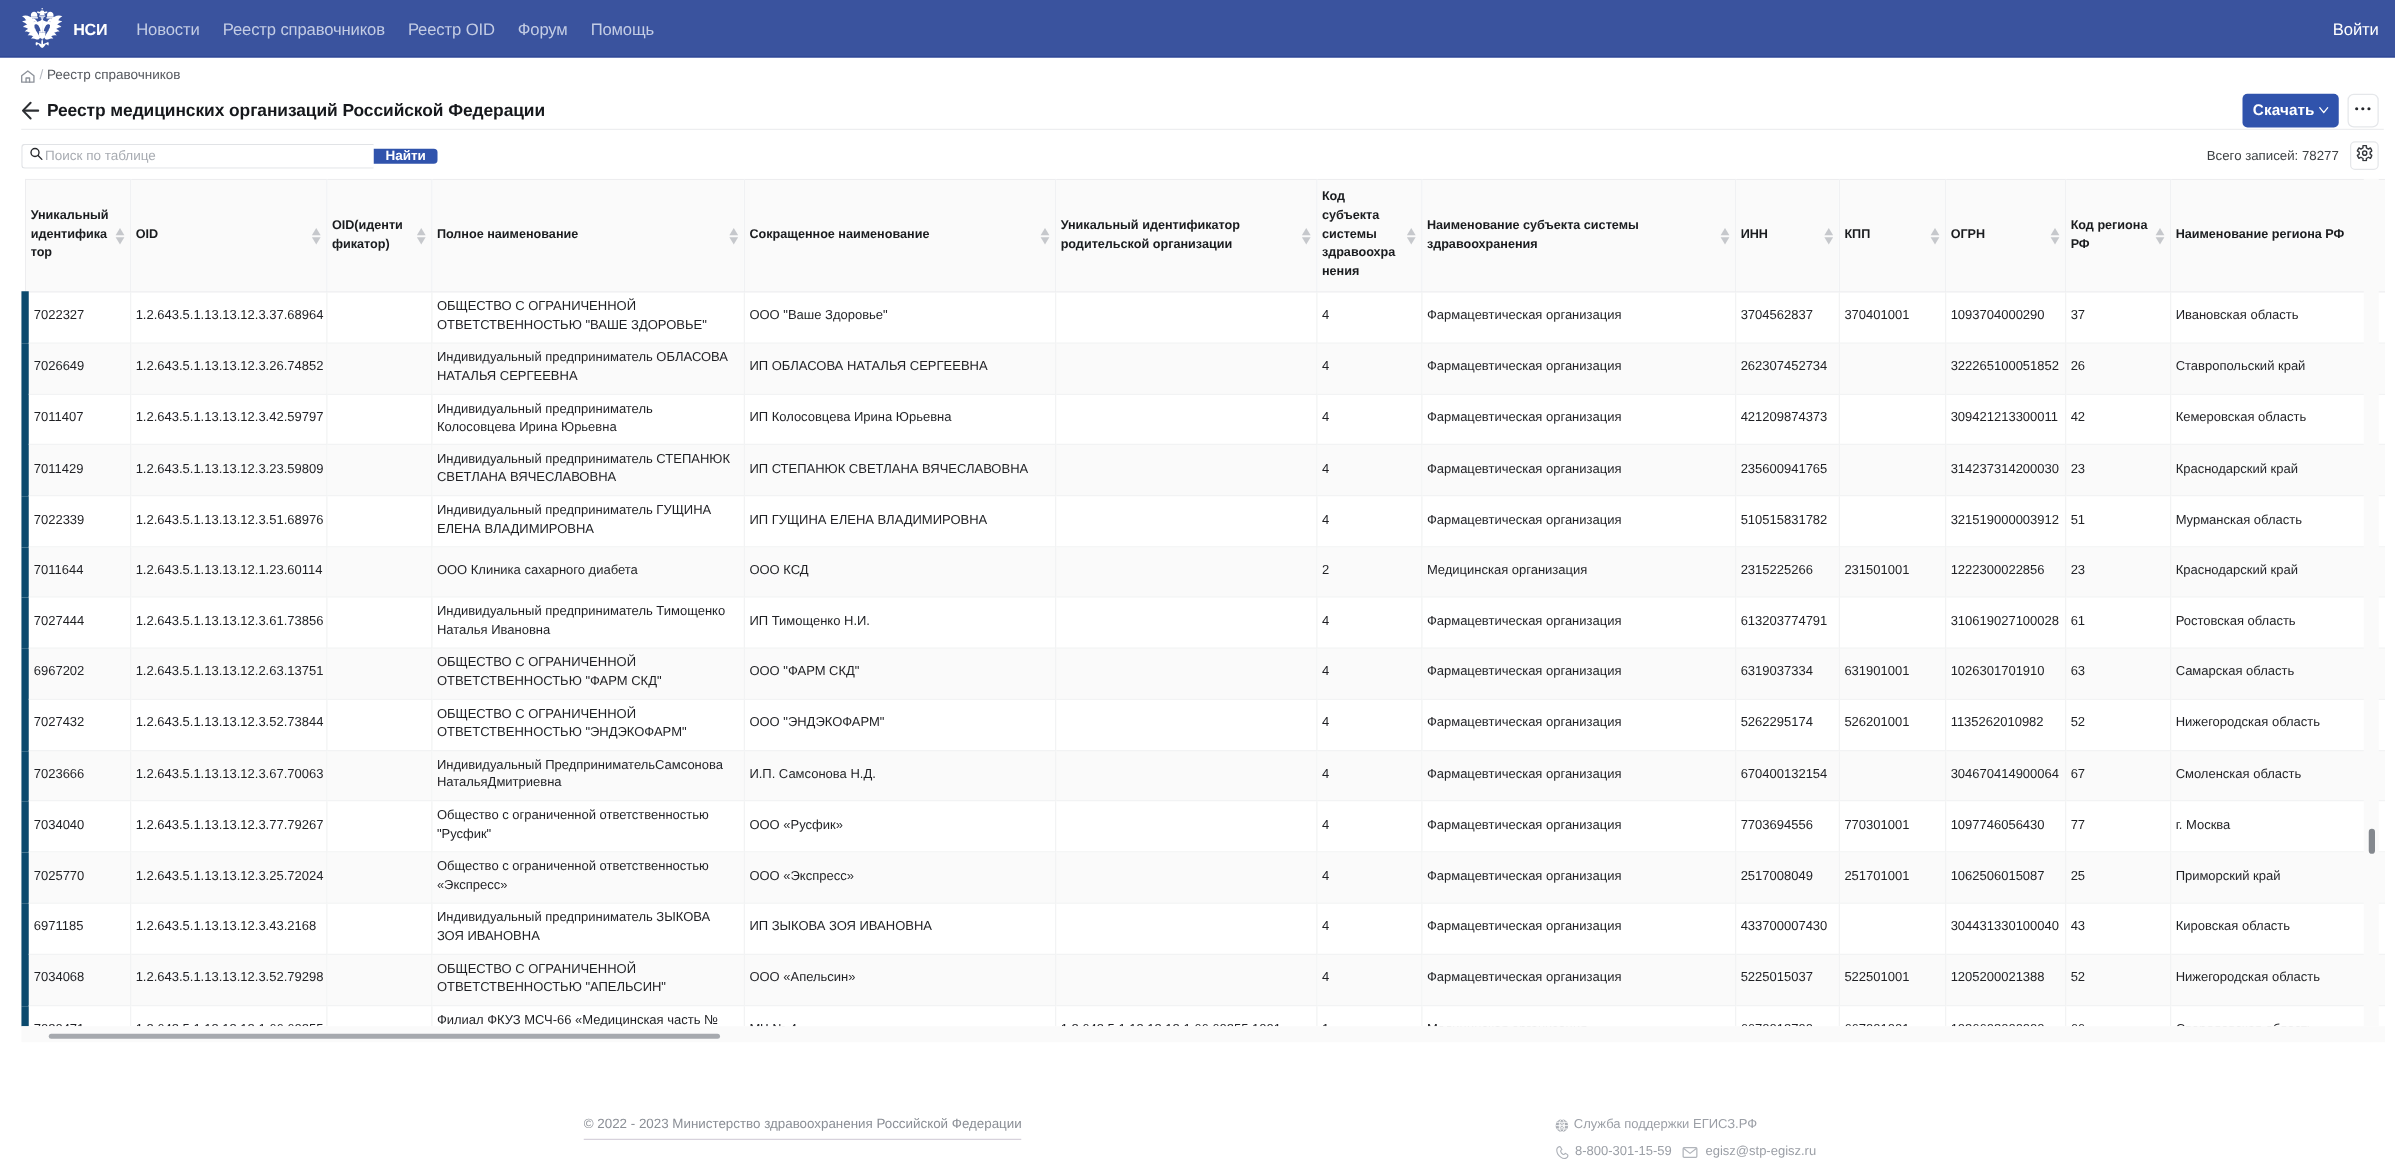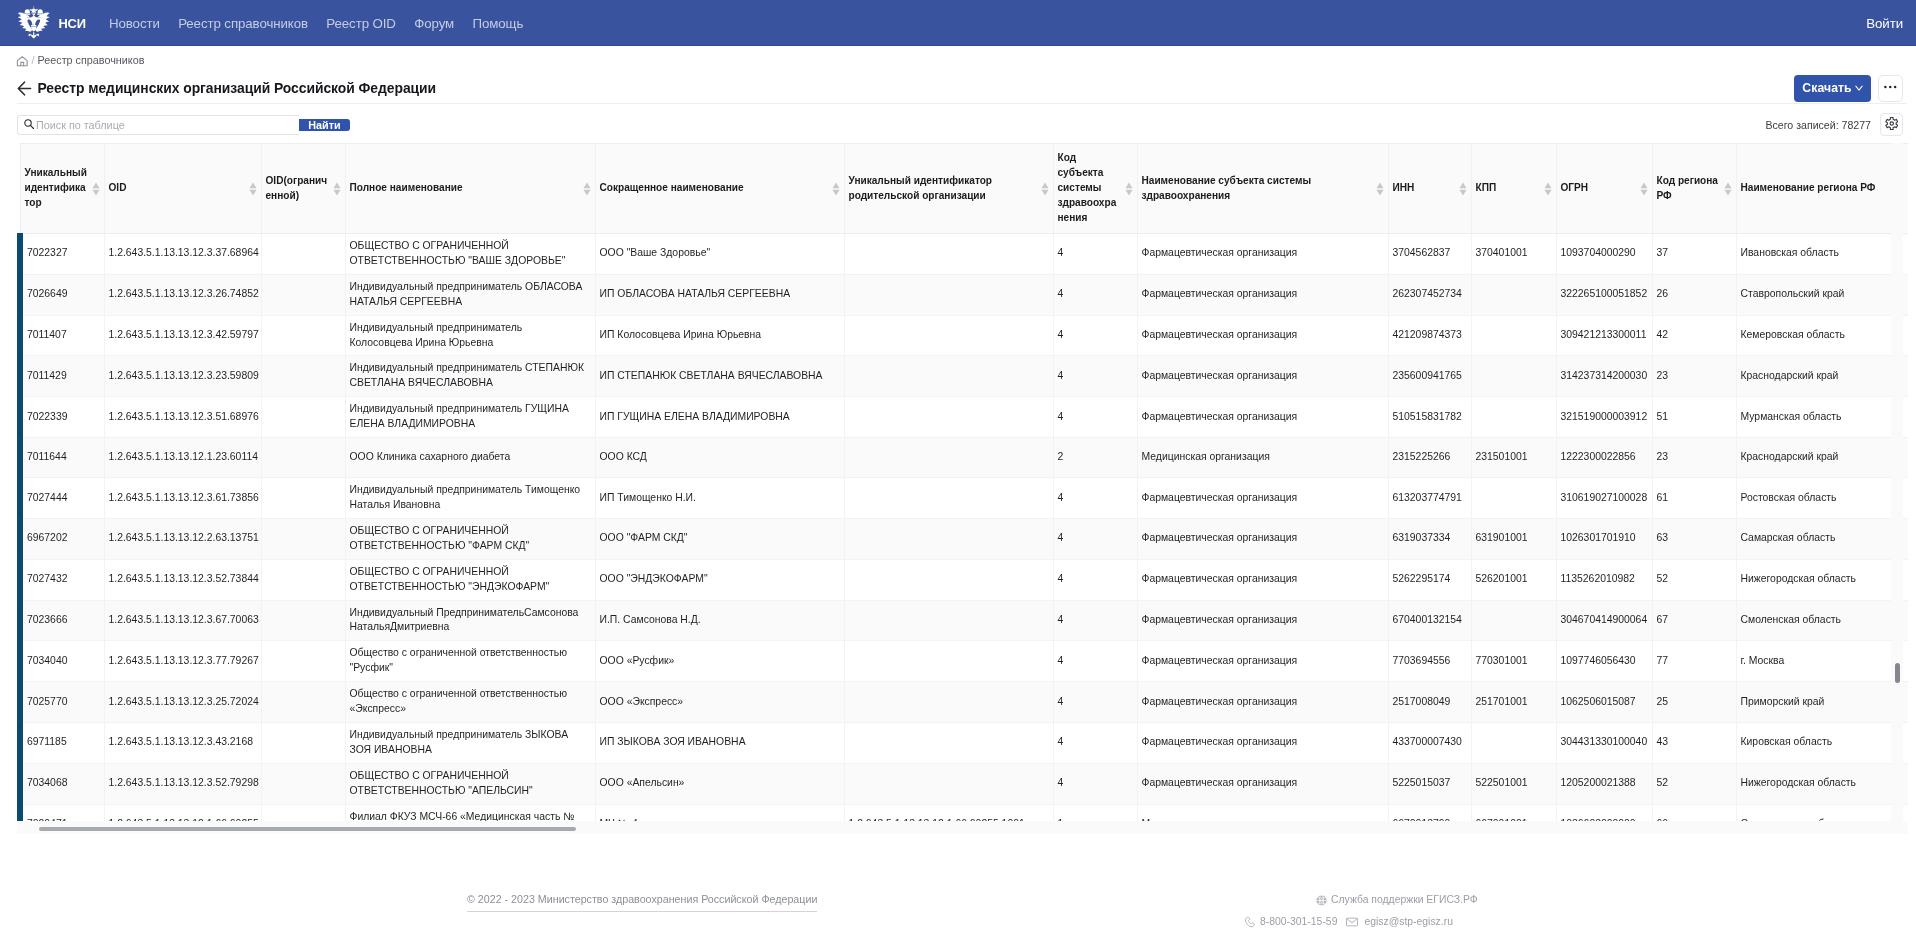--- a/index.html
+++ b/index.html
@@ -102,21 +102,21 @@
 
 
 .hscroll { position:absolute; left:0px; top:678px; width:1891px; height:13px; background:#fafafa; }
 .hscroll .thumb { position:absolute; left:22px; top:6px; width:537px; height:4px; background:#a6a9ae; border-radius:2px; }
 .vscroll { position:absolute; left:1874px; top:0; width:12px; height:678px; background:#fafafa; }
 .vscroll .thumb { position:absolute; left:3.5px; top:520px; width:5px; height:20px; background:#84888e; border-radius:3px; }
 
 
 .footer { position:absolute; left:0; top:871px; width:1916px; height:64px; background:#fff; }
 .fcopy { position:absolute; left:467px; top:22px; font-size:10.7px; color:#8b8f96; border-bottom:1px solid #d7d2dc; padding-bottom:6px; text-decoration:none; line-height:12px; }
-.fsup { position:absolute; left:1316px; top:23px; display:flex; align-items:center; font-size:10.4px; color:#9b9fa6; line-height:12px; }
+.fsup { position:absolute; left:1244px; top:23px; display:flex; align-items:center; font-size:10.4px; color:#9b9fa6; line-height:12px; }
 .fsup .gl { margin-right:4px; display:flex; align-items:center; }
 .fcontact { position:absolute; left:1244px; top:44px; display:flex; align-items:center; font-size:10.4px; color:#9b9fa6; line-height:12px; }
 .fcontact .ph { margin-right:4px; display:flex; align-items:center; }
 .fcontact .ml { margin:0 5px 0 8px; display:flex; align-items:center; }
 
 </style>
 </head>
 <body>
 
 <div class="topbar">
@@ -263,21 +263,21 @@
                     <path d="M4 0.4 L7.5 6.2 L0.5 6.2 Z" fill="#c6c8cc"></path>
                     <path d="M4 13.6 L7.5 7.8 L0.5 7.8 Z" fill="#c6c8cc"></path>
                   </svg>
                 </span></th>
               <th style="width: 157px;"><span class="thlabel">OID</span><span class="sorter">
                   <svg width="8" height="14" viewBox="0 0 8 14">
                     <path d="M4 0.4 L7.5 6.2 L0.5 6.2 Z" fill="#c6c8cc"></path>
                     <path d="M4 13.6 L7.5 7.8 L0.5 7.8 Z" fill="#c6c8cc"></path>
                   </svg>
                 </span></th>
-              <th style="width: 84px;"><span class="thlabel">OID(ограниченной)</span><span class="sorter">
+              <th style="width: 84px;"><span class="thlabel">OID(идентификатор)</span><span class="sorter">
                   <svg width="8" height="14" viewBox="0 0 8 14">
                     <path d="M4 0.4 L7.5 6.2 L0.5 6.2 Z" fill="#c6c8cc"></path>
                     <path d="M4 13.6 L7.5 7.8 L0.5 7.8 Z" fill="#c6c8cc"></path>
                   </svg>
                 </span></th>
               <th style="width: 250px; margin-top: 47px;"><span class="thlabel">Полное наименование</span><span class="sorter">
                   <svg width="8" height="14" viewBox="0 0 8 14">
                     <path d="M4 0.4 L7.5 6.2 L0.5 6.2 Z" fill="#c6c8cc"></path>
                     <path d="M4 13.6 L7.5 7.8 L0.5 7.8 Z" fill="#c6c8cc"></path>
                   </svg>

